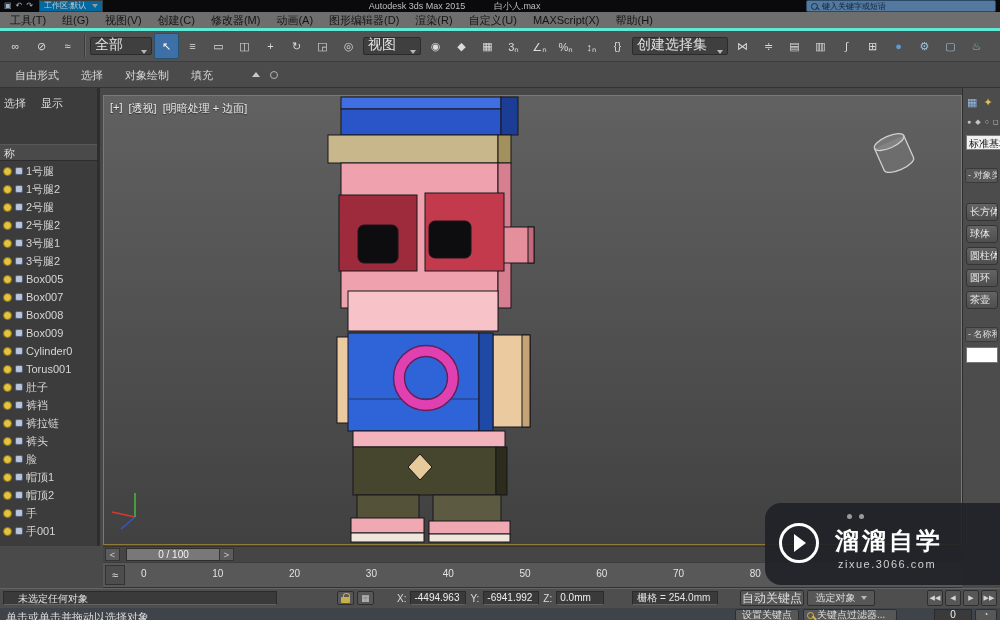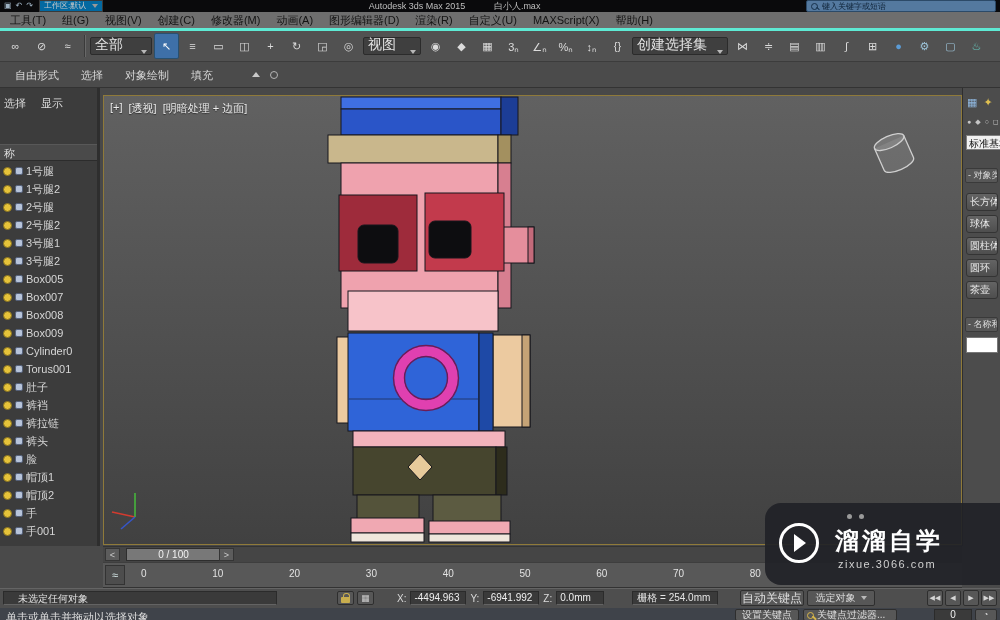--- a/index.html
+++ b/index.html
@@ -76,21 +76,21 @@
             border-left:1px solid #2f2f2f;box-sizing:border-box;overflow:hidden}
   .panel-icons{display:flex;gap:6px;padding:8px 0 0 4px;font-size:11px}
   .panel-icons .pi-a{color:#8fb6dd}.panel-icons .pi-b{color:#e0c050}
   .category-icons{display:flex;gap:4px;padding:9px 0 0 4px;font-size:7px;color:#c5c5c5}
   .cmd-dd{margin:9px 0 0 3px;width:44px;height:15px;background:#f1f1f1;border:1px solid #808080;
           font-size:10px;color:#111;line-height:15px;padding-left:2px;white-space:nowrap;overflow:hidden;box-sizing:border-box}
   .cmd-rollout{margin:18px 2px 0 2px;height:13px;background:#575757;border:1px solid #3a3a3a;border-radius:2px;
           font-size:9px;color:#ddd;line-height:12px;padding-left:2px;white-space:nowrap;overflow:hidden}
   .cmd-btn{margin:4px 2px 0 3px;height:16px;background:linear-gradient(#646464,#4e4e4e);border:1px solid #343434;
           border-radius:3px;font-size:10px;color:#ebebeb;line-height:15px;padding-left:3px;white-space:nowrap;overflow:hidden}
-  .cmd-btn:first-of-type{margin-top:10px}
+  .cmd-btn:first-of-type{margin-top:20px}
   .cmd-name-field{margin:5px 2px 0 3px;height:14px;background:#ffffff;border:1px solid #777}
 
   
   .timeslider{position:absolute;left:103px;top:546px;width:859px;height:16px;background:#454545;
               border-top:1px solid #333;box-sizing:border-box}
   .ts-btn{position:absolute;top:1px;width:15px;height:13px;background:#5c5c5c;border:1px solid #353535;
           color:#ccc;font-size:9px;text-align:center;line-height:12px;box-sizing:border-box}
   .ts-prev{left:2px}.ts-next{left:116px}
   .ts-handle{position:absolute;left:23px;top:1px;width:95px;height:13px;background:#787878;border:1px solid #2e2e2e;
           color:#f2f2f2;font-size:10px;text-align:center;line-height:12px;box-sizing:border-box}

